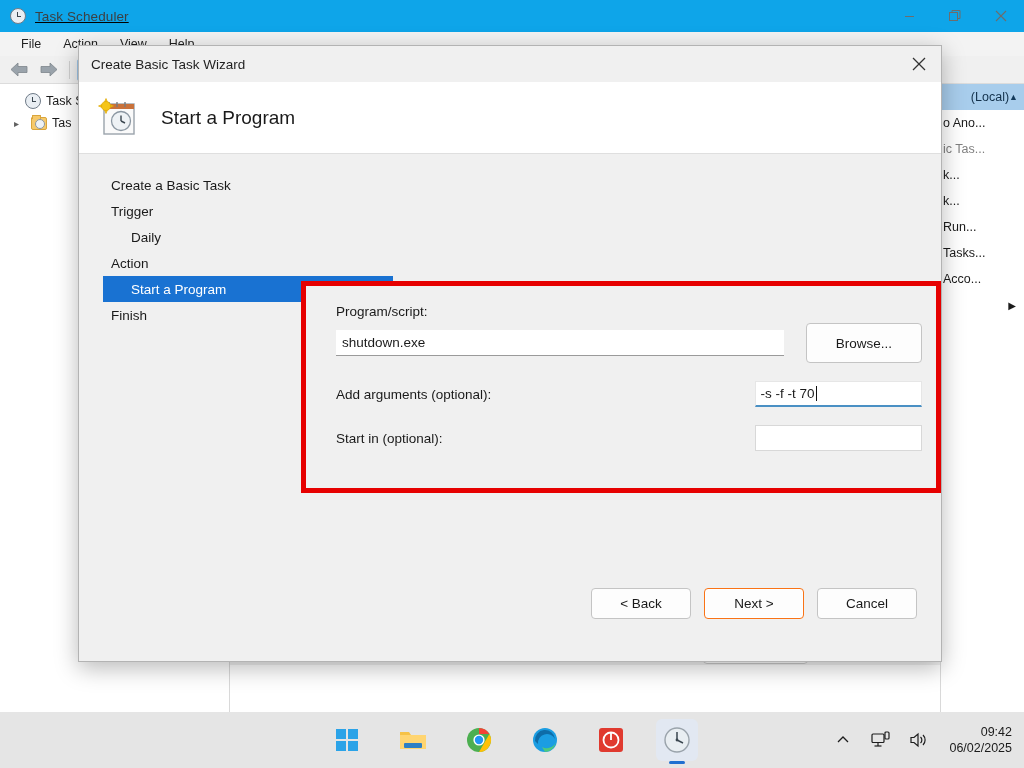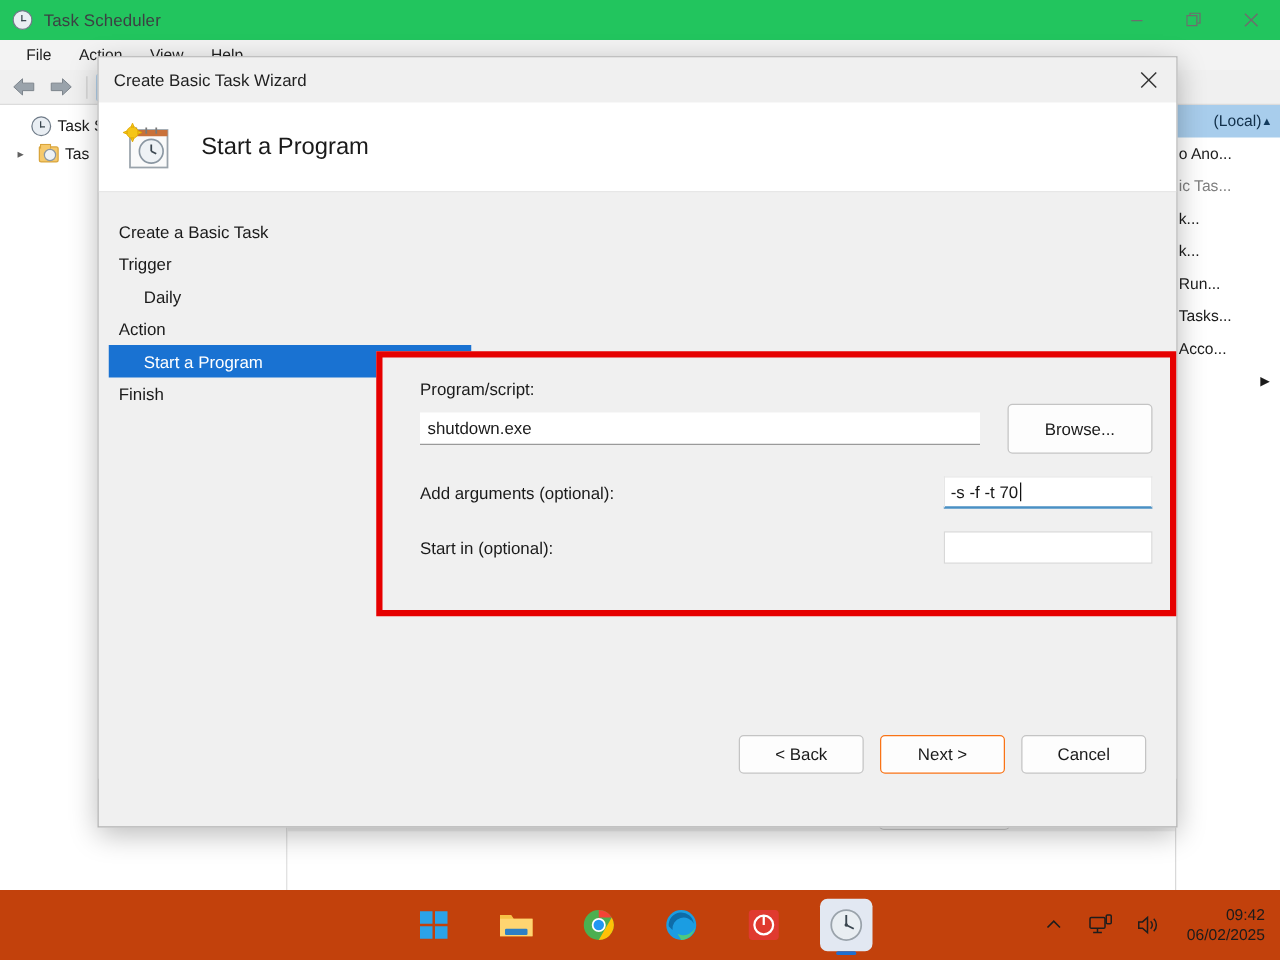--- a/index.html
+++ b/index.html
@@ -10,22 +10,22 @@
     background: #ffffff;
   }
   #screen { position: relative; width: 1024px; height: 768px; }
 
   
   .mmc-window {
     position: absolute; left: 0; top: 0; width: 1024px; height: 712px;
     background: #f3f3f3;
   }
   .mmc-titlebar {
-    position: relative; height: 32px; background: #22c55e;
-    display: flex; align-items: center;
+    position: relative; height: 32px; background: #0ea5e9;
+    display: flex; align-items: center; text-decoration: underline;
   }
   .mmc-title-icon {
     width: 16px; height: 16px; margin-left: 10px; margin-right: 9px;
     position: relative;
   }
   .clock-glyph {
     width: 16px; height: 16px; border-radius: 50%;
     background: #e9eef3; border: 1.4px solid #6f7b88;
     position: relative;
   }
@@ -128,21 +128,21 @@
   .wiz-header {
     height: 72px; background: #ffffff; display: flex; align-items: center; padding-left: 18px;
     border-bottom: 1px solid #dfdfdf;
   }
   .wiz-header-icon { width: 44px; height: 40px; position: relative; margin-right: 20px; }
   .wiz-heading { font-size: 19px; color: #1a1a1a; }
 
   .wiz-content { position: relative; height: 469px; background: #f0f0f0; }
 
   .wiz-nav {
-    position: absolute; left: 8px; top: 18px; width: 290px;
+    position: absolute; left: 24px; top: 18px; width: 290px;
     font-size: 13.5px; color: #1a1a1a;
   }
   .nav-item { height: 26px; display: flex; align-items: center; padding-left: 8px; }
   .nav-item.sub { padding-left: 28px; }
   .nav-item.selected { background: #1972d2; color: #ffffff; }
 
   .redbox {
     position: absolute; left: 222px; top: 127px; width: 640px; height: 212px;
     border: 5px solid #e60000; background: #f0f0f0;
   }
@@ -182,21 +182,21 @@
   .wbtn {
     width: 100px; height: 31px; background: #fdfdfd; border: 1px solid #c4c4c4;
     border-radius: 4px; font-size: 13.5px; color: #1a1a1a;
     display: flex; align-items: center; justify-content: center;
   }
   .wbtn.default { border: 1px solid #f97316; box-shadow: inset 0 0 0 1px #ffffff; }
 
   
   .taskbar {
     position: absolute; left: 0; bottom: 0; width: 1024px; height: 56px;
-    background: #c2410c; display: flex; align-items: center; justify-content: center;
+    background: #e5e5e5; display: flex; align-items: center; justify-content: center;
   }
   .tb-icons { display: flex; align-items: center; gap: 24px; }
   .tb-ico { width: 42px; height: 42px; display: flex; align-items: center; justify-content: center; position: relative; border-radius: 6px; }
   .tb-ico.active { background: #e2e8f2; }
   .tb-ico.active::after {
     content: ""; position: absolute; bottom: -3px; left: 50%; transform: translateX(-50%);
     width: 16px; height: 3px; background: #1f6fd0; border-radius: 2px;
   }
   .tray {
     position: absolute; right: 0; top: 0; height: 56px; display: flex; align-items: center;

